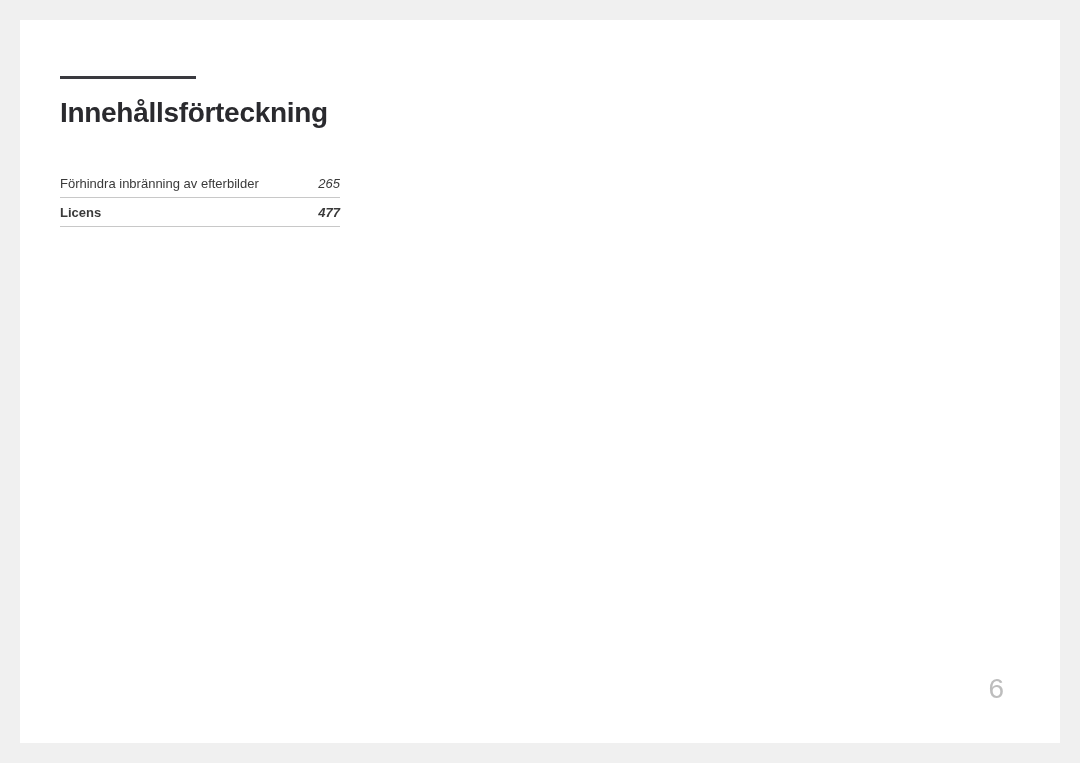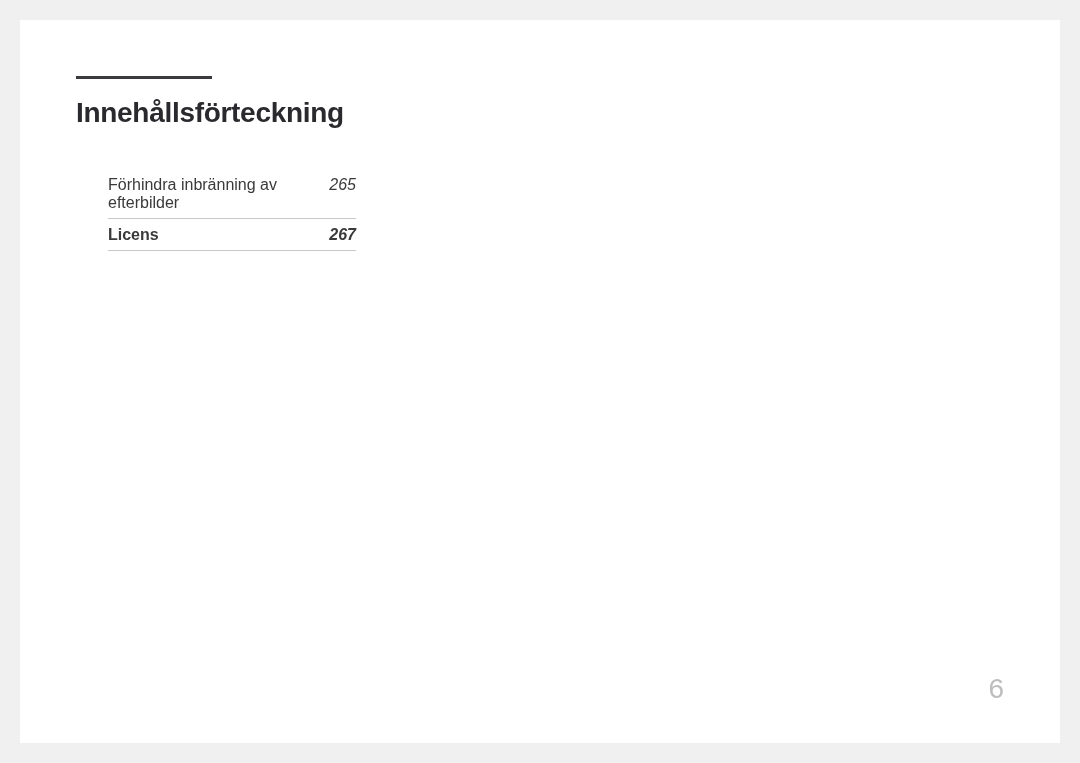--- a/index.html
+++ b/index.html
@@ -14,21 +14,21 @@
       font-family: "Segoe UI", "Helvetica Neue", Arial, sans-serif;
       display: flex;
       align-items: center;
       justify-content: center;
     }
     .page {
       width: 1040px;
       height: 723px;
       background: #ffffff;
       position: relative;
-      padding: 56px 56px 40px 56px;
+      padding: 56px 56px 40px 40px;
     }
     .header-rule {
       width: 136px;
       height: 3px;
       background: #3a3a3f;
       margin-bottom: 18px;
     }
     .title {
       font-size: 28px;
       font-weight: 700;
@@ -38,23 +38,22 @@
     }
     .toc {
       width: 280px;
     }
     .toc-row {
       display: flex;
       justify-content: space-between;
       align-items: baseline;
       padding: 7px 0 6px 0;
       border-bottom: 1px solid #c8c8c8;
-      font-size: 16px;
+      font-size: 13px;
       color: #3a3a3a;
-      margin-left: 32px;
     }
     .toc-row.bold {
       font-weight: 700;
     }
     .toc-row .label {
       flex: 1;
     }
     .toc-row .page-num {
       text-align: right;
       min-width: 30px;
@@ -76,18 +75,18 @@
   <div class="header-rule"></div>
   <h1 class="title">Innehållsförteckning</h1>
 
   <div class="toc">
     <div class="toc-row">
       <span class="label">Förhindra inbränning av efterbilder</span>
       <span class="page-num">265</span>
     </div>
     <div class="toc-row bold">
       <span class="label">Licens</span>
-      <span class="page-num">267</span>
+      <span class="page-num">477</span>
     </div>
   </div>
 
   <div class="page-number">6</div>
 </div>
 
 </body></html>

